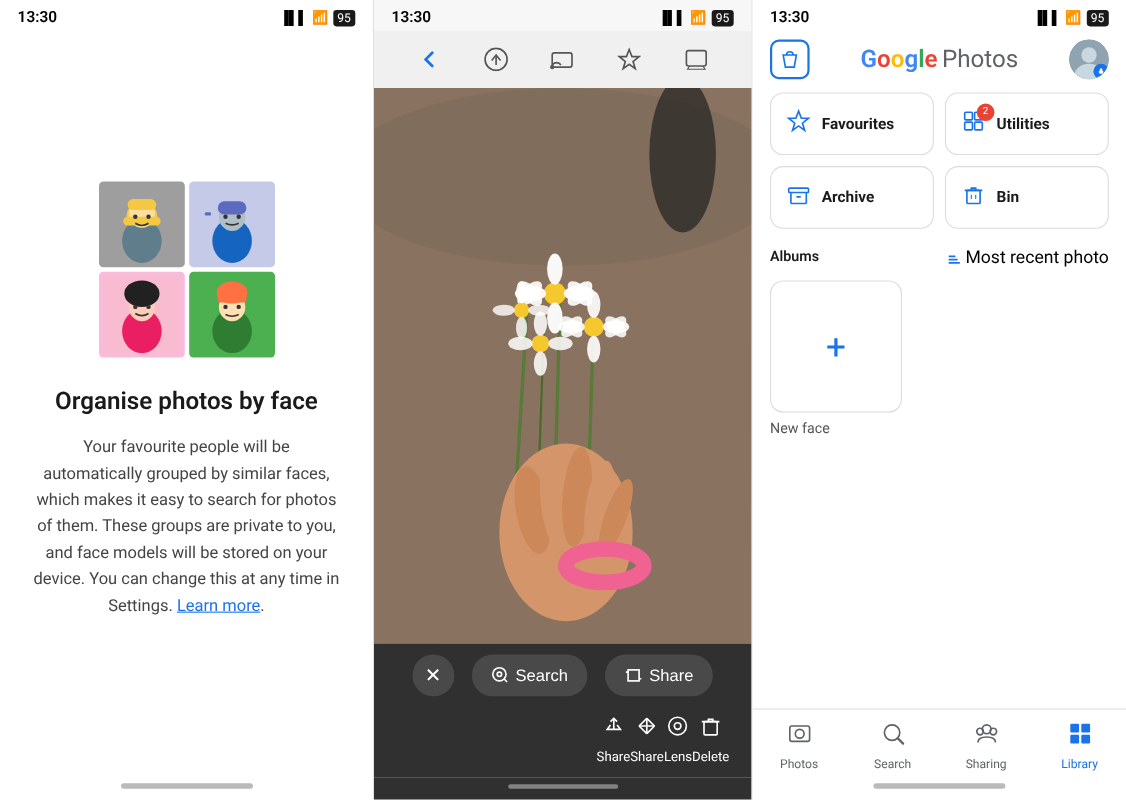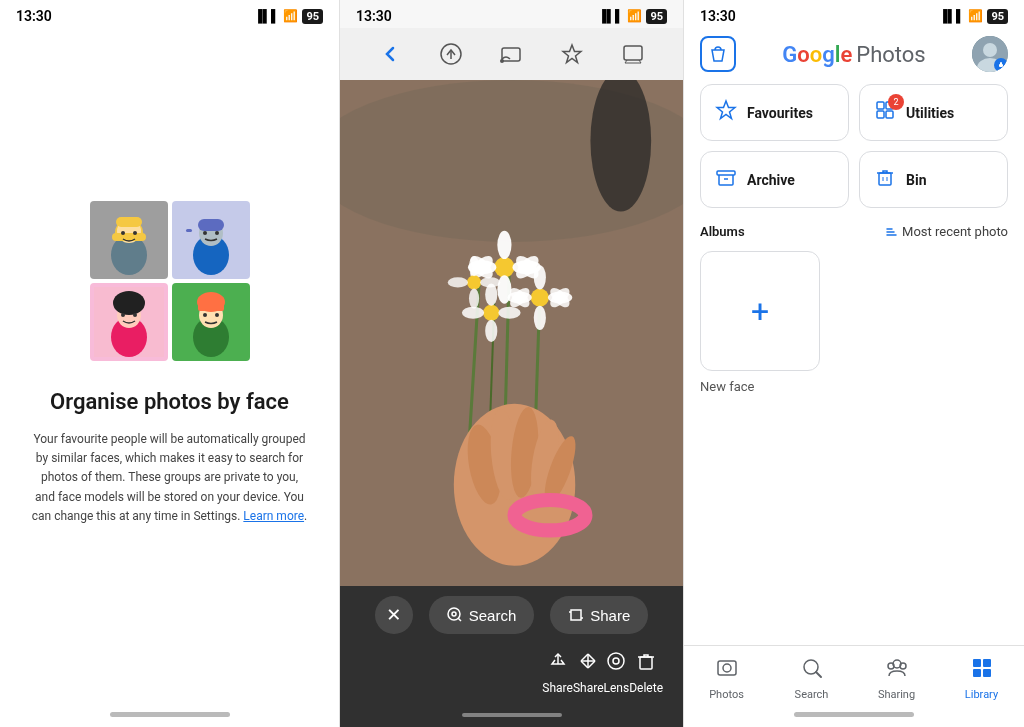--- a/index.html
+++ b/index.html
@@ -36,21 +36,21 @@
       align-items: center;
       gap: 4px;
       font-size: 12px;
     }
     .battery-badge {
       background: #1a1a1a;
       color: #fff;
       border-radius: 3px;
       padding: 1px 4px;
       font-size: 11px;
-      font-weight: 700;
+      font-weight: 400;
     }
     .panel1-content {
       flex: 1;
       display: flex;
       flex-direction: column;
       align-items: center;
       justify-content: center;
       padding: 20px 30px;
     }
     .face-grid {
@@ -77,21 +77,21 @@
       height: 70px;
     }
     .panel1-title {
       font-size: 22px;
       font-weight: 600;
       text-align: center;
       color: #1a1a1a;
       margin-bottom: 16px;
     }
     .panel1-desc {
-      font-size: 12px;
+      font-size: 15px;
       color: #444;
       text-align: center;
       line-height: 1.6;
       margin-bottom: 8px;
     }
     .learn-more {
       color: #1a73e8;
       text-decoration: underline;
       cursor: pointer;
     }
@@ -349,25 +349,25 @@
       justify-content: space-between;
       align-items: center;
       padding: 0 16px 12px;
     }
     .section-title {
       font-size: 13px;
       font-weight: 600;
       color: #1a1a1a;
     }
     .most-recent-link {
-      color: #404040;
-      font-size: 13px;
-      cursor: pointer;
-      display: flex;
-      align-items: center;
+      color: #000000;
+      font-size: 16px;
+      cursor: pointer;
+      display: flex;
+      align-items: flex-end;
       gap: 3px;
     }
     .albums-area {
       padding: 0 16px;
       flex: 1;
     }
     .new-album-card {
       width: 120px;
       height: 120px;
       border: 1.5px solid #dadce0;

